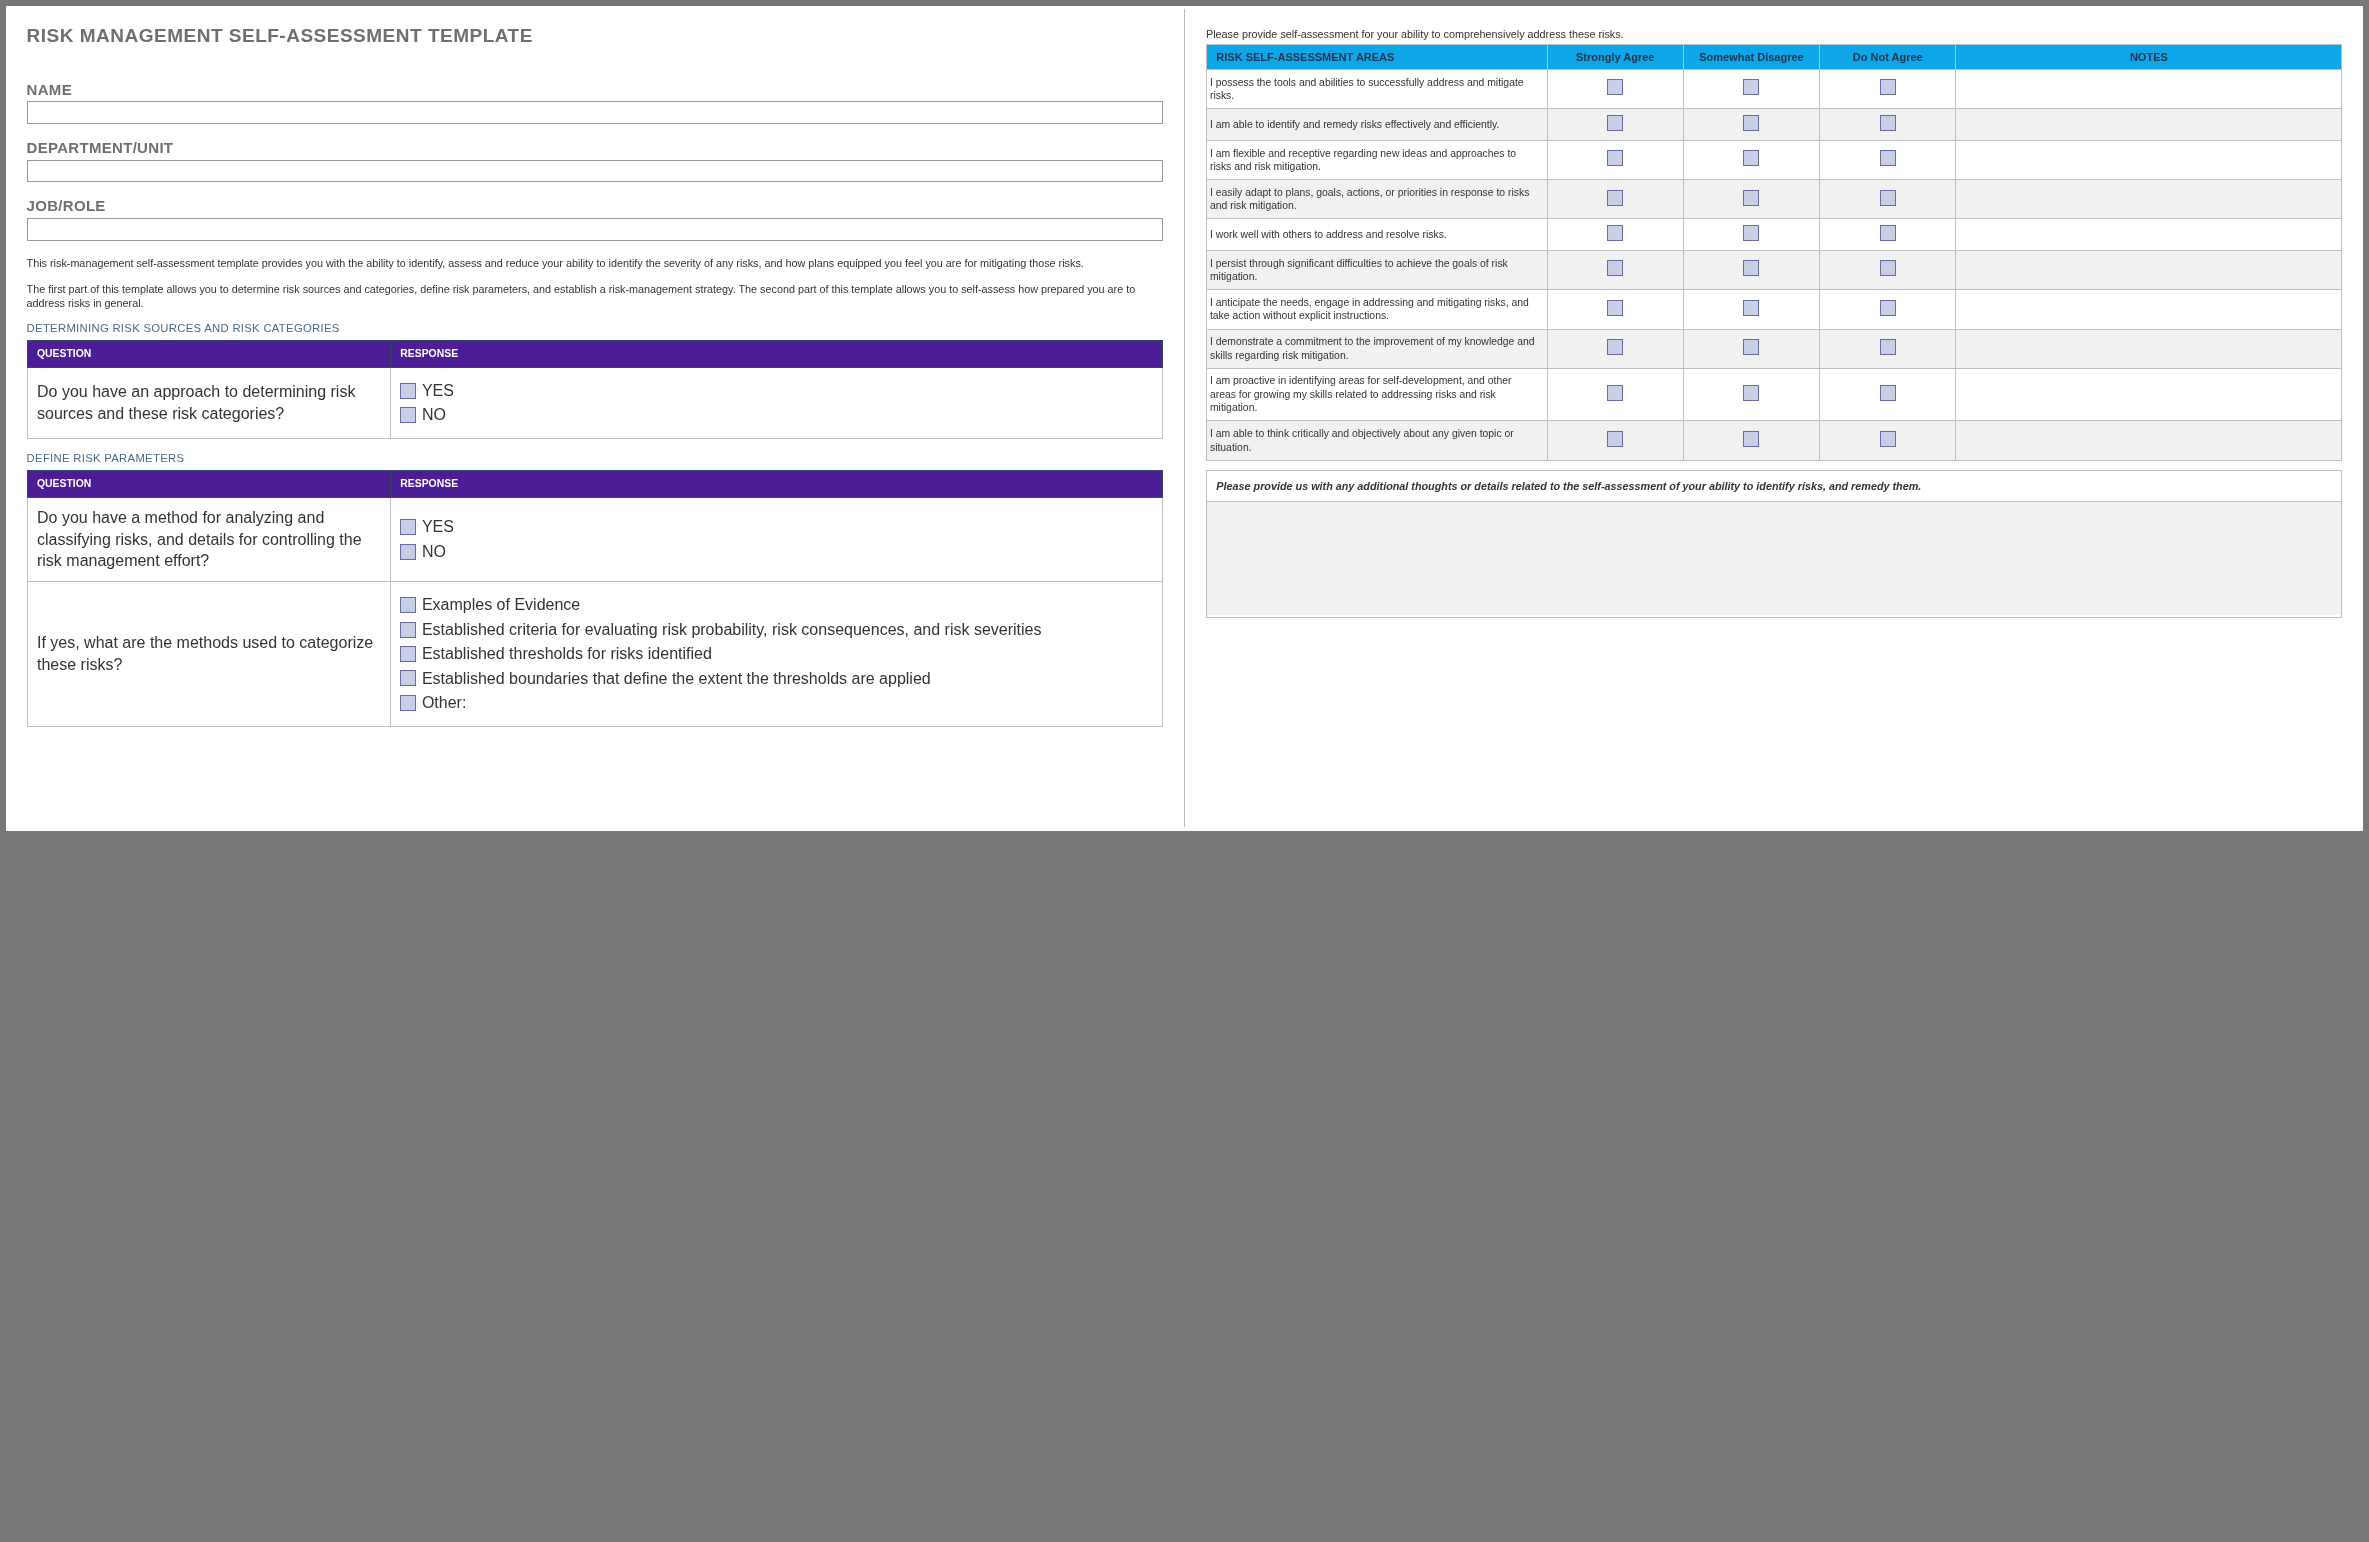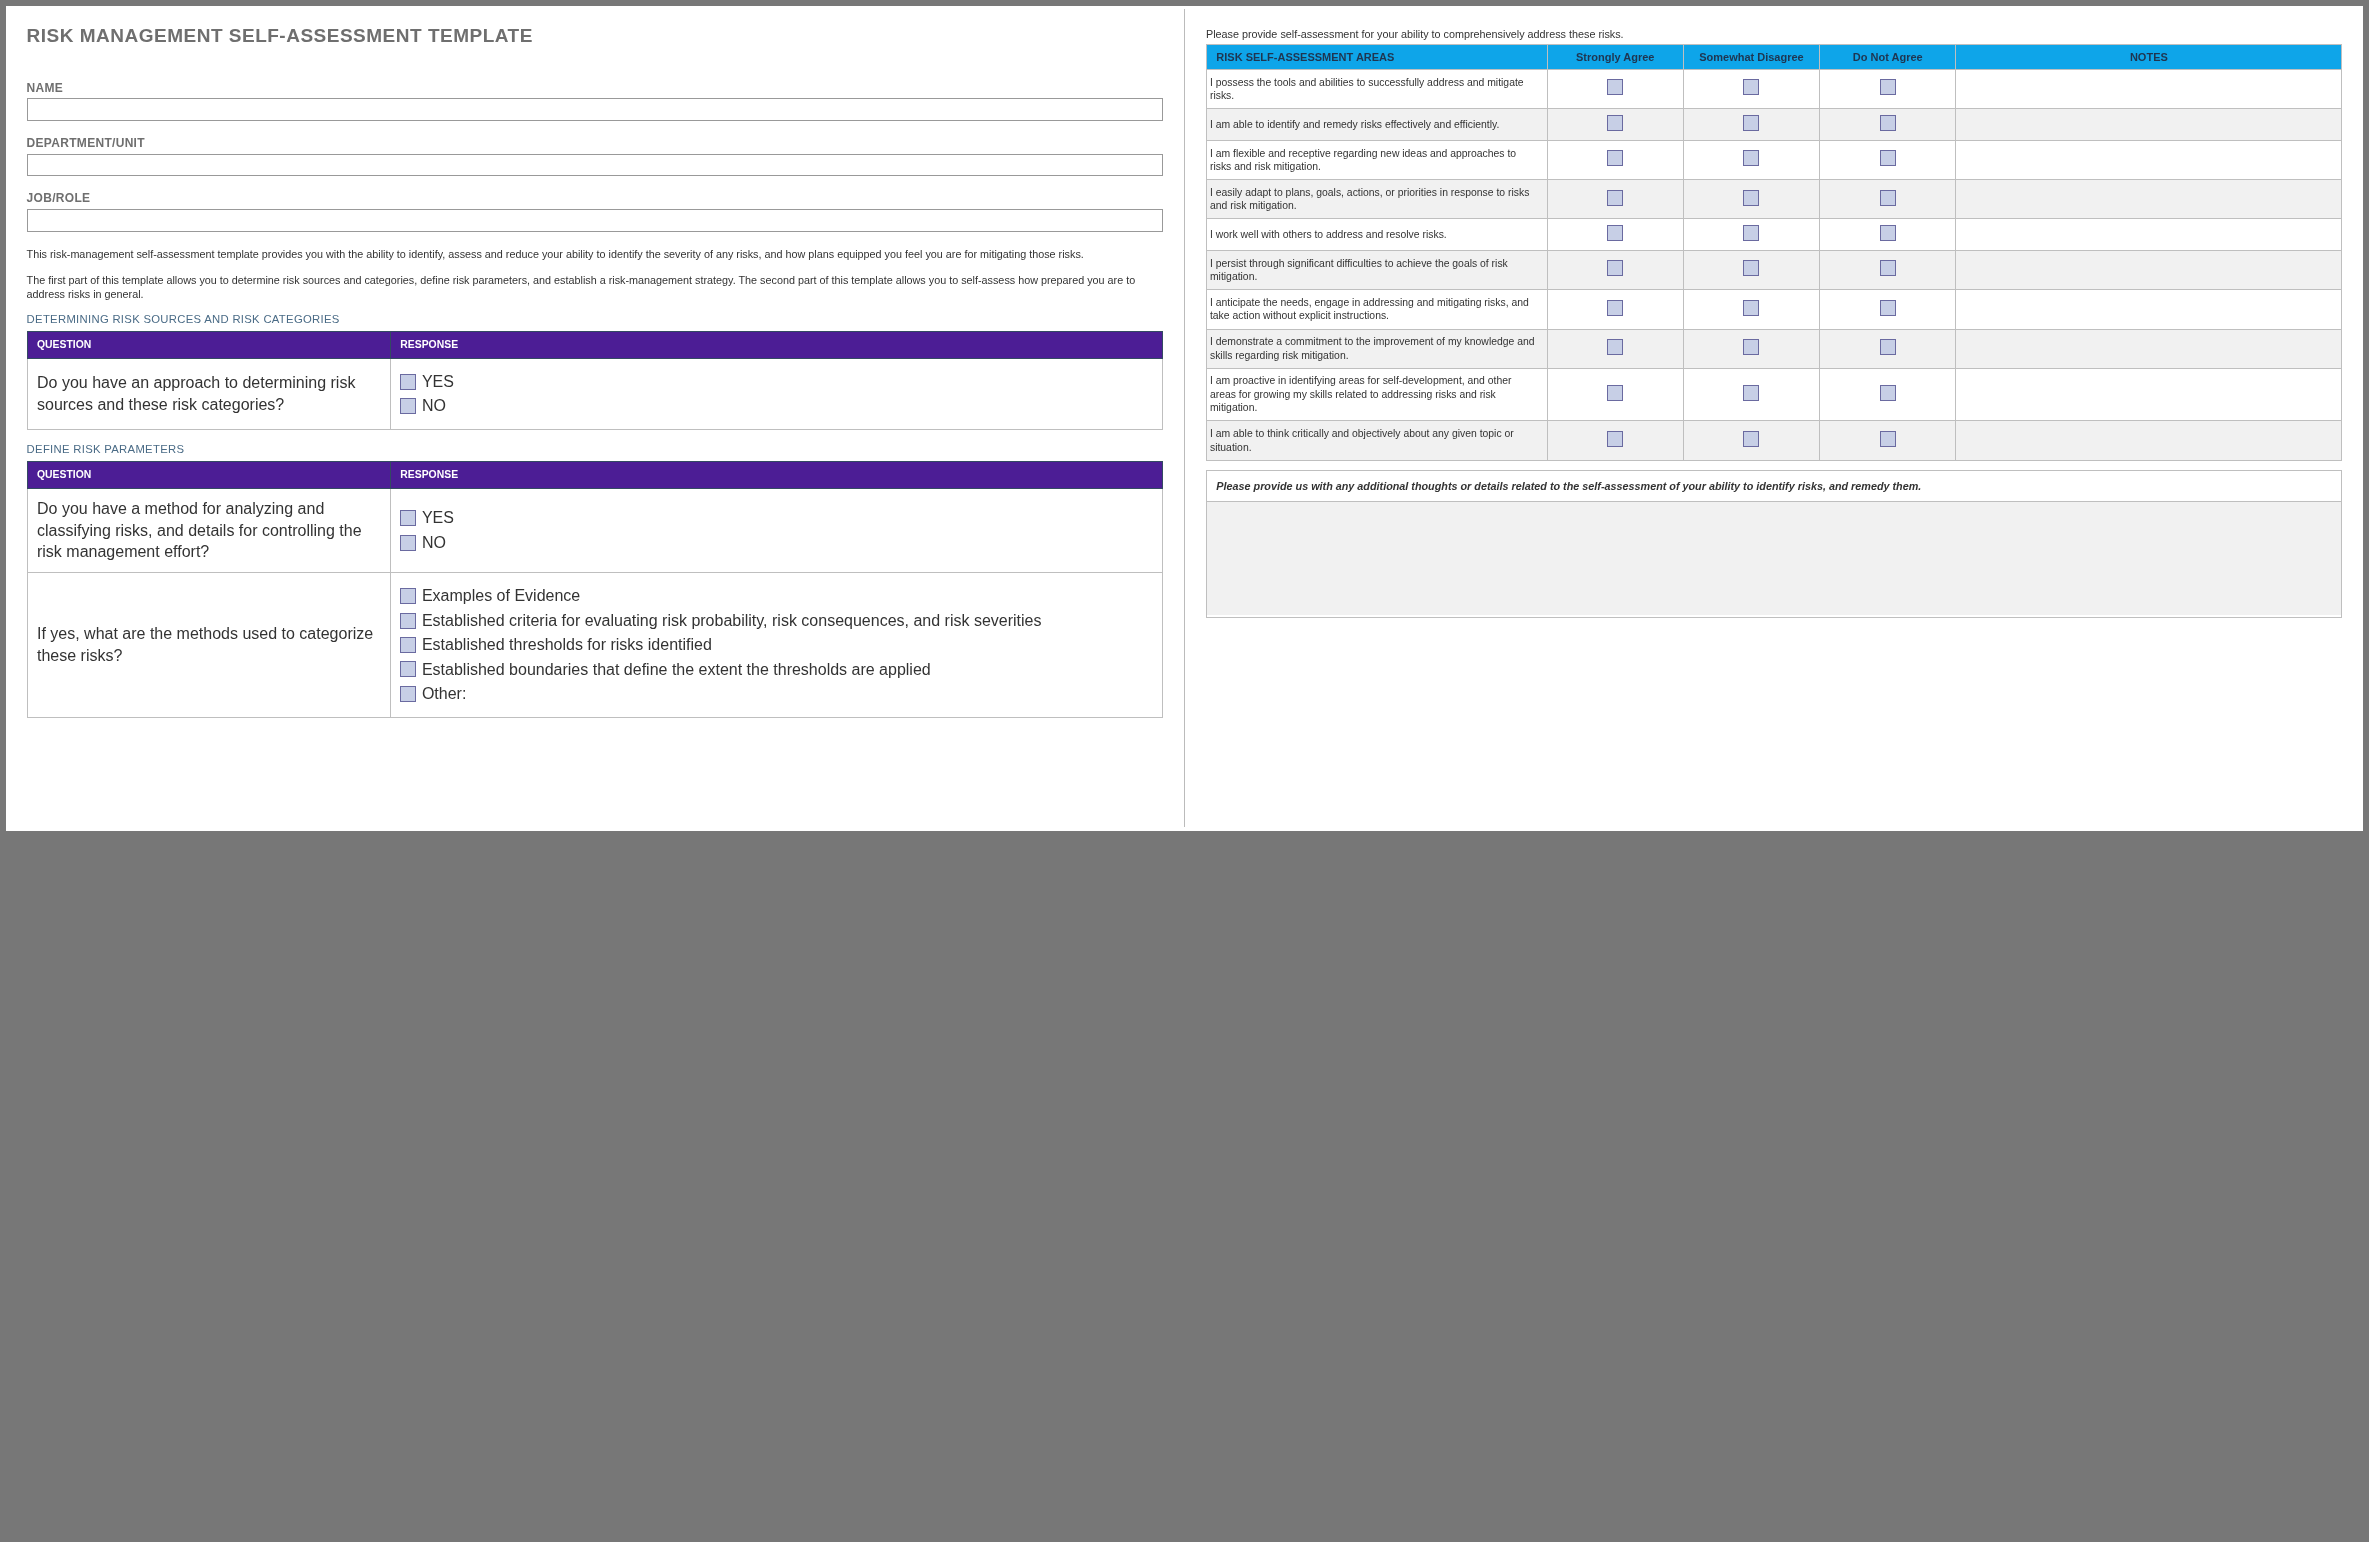--- a/index.html
+++ b/index.html
@@ -28,21 +28,21 @@
     margin: 3.8px 0;
   }
   .title {
     font-size: 19px;
     font-weight: 700;
     letter-spacing: 0.5px;
     color: #6f6f6f;
     margin-bottom: 34px;
   }
   .field-label {
-    font-size: 12px;
+    font-size: 15px;
     font-weight: 700;
     color: #6f6f6f;
     letter-spacing: 0.3px;
     margin-bottom: 3.8px;
   }
   .text-input {
     width: 100%;
     height: 22.6px;
     border: 0.9px solid #999;
     background: #fff;

